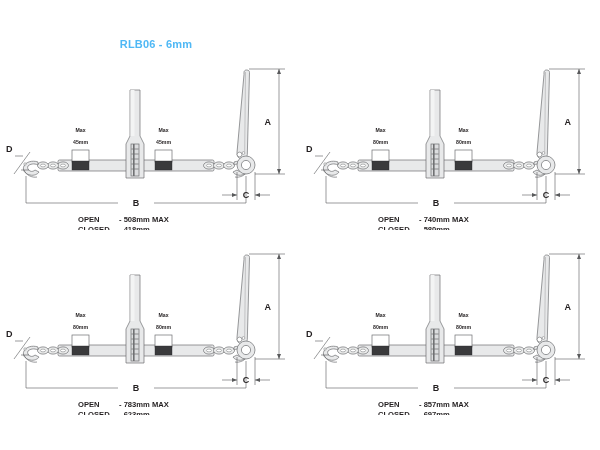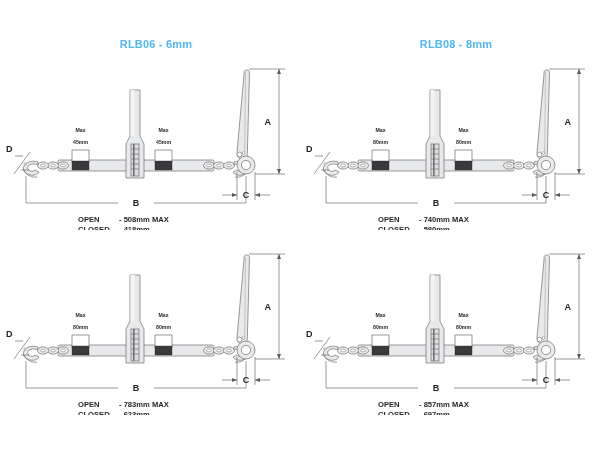--- a/index.html
+++ b/index.html
@@ -171,21 +171,20 @@
           <text class="spectxt" x="78" y="170">OPEN</text>
           <text class="spectxt" x="119" y="170">- 508mm MAX</text>
           <text class="spectxt" x="78" y="180">CLOSED</text>
           <text class="spectxt" x="119" y="180">- 418mm</text>
         </g>
       </svg>
     </div>
   </div>
 
   <div class="panel p1">
-    <div class="panel-title">RLB08 - 8mm</div>
     <div class="svg-wrap">
       <svg viewBox="0 0 300 178" width="300" height="178">
         <g>
           <rect x="58" y="108" width="156" height="11" rx="1.5" class="body-fill"></rect>
           <rect x="72" y="98" width="17" height="12" class="white"></rect>
           <rect x="72" y="109" width="17" height="9" class="dark"></rect>
           <rect x="155" y="98" width="17" height="12" class="white"></rect>
           <rect x="155" y="109" width="17" height="9" class="dark"></rect>
           <g>
             <path d="M130 38 h10 v46 l4 8 v34 h-18 v-34 l4 -8 Z" class="body-fill"></path>

